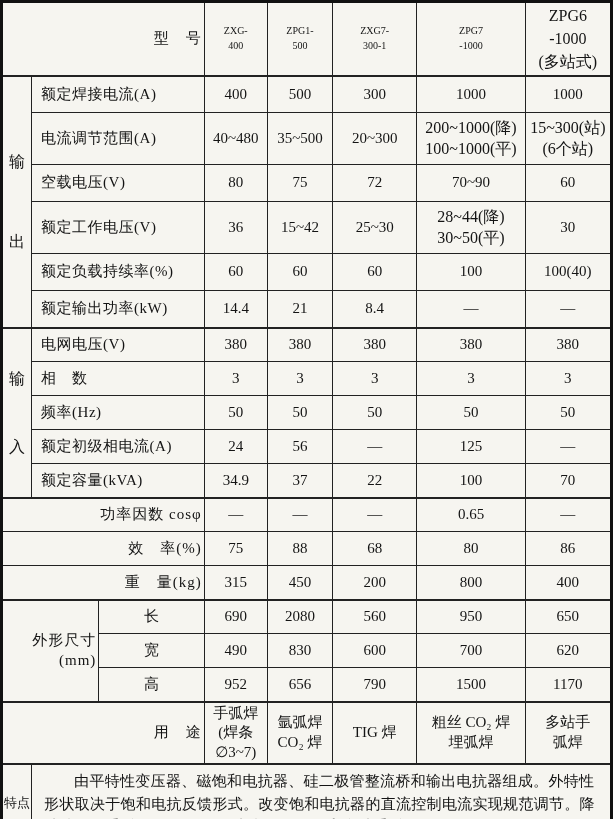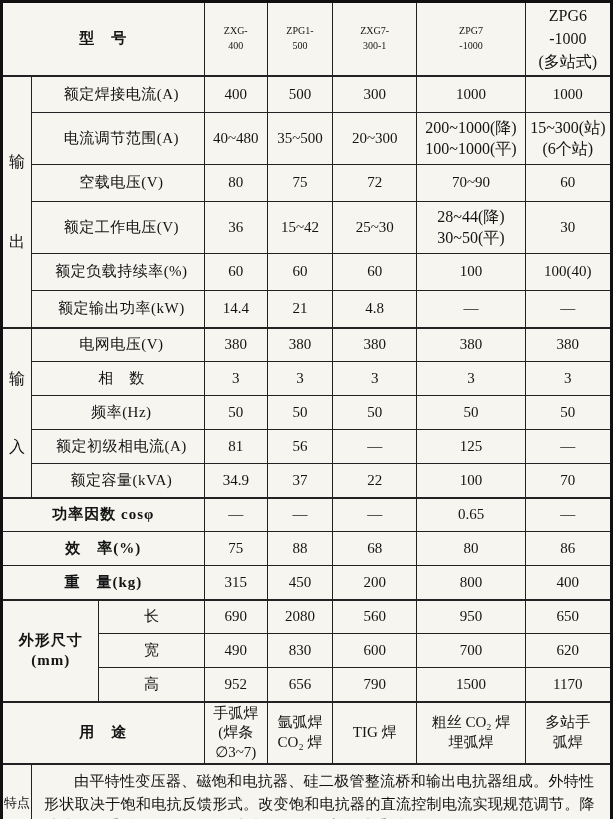--- a/index.html
+++ b/index.html
@@ -21,22 +21,22 @@
     border:1px solid #222;
     text-align:center;
     vertical-align:middle;
     white-space:pre-line;
     font-size:15px;
     line-height:1.3;
     padding:1px 2px;
     overflow:hidden;
   }
   tr.thick td{border-top-width:2px;}
-  td.lbl{text-align:center;padding-left:9px;letter-spacing:0.5px;}
-  td.ctr{text-align:center;letter-spacing:1px;font-weight:bold;}
+  td.lbl{text-align:left;padding-left:9px;letter-spacing:0.5px;}
+  td.ctr{text-align:right;letter-spacing:1px;}
   td.vlabel{line-height:4.2;font-size:16px;padding:0;}
   td.vlabel.tall{line-height:5.0;}
   td.model{font-size:10px;line-height:1.45;}
   td.small{font-size:16px;}
   td.feat-label{font-size:13px;padding:0;}
   td.feat-text{
     text-align:left;
     white-space:normal;
     text-indent:2em;
     padding:5px 10px 5px 12px;
@@ -125,21 +125,21 @@
     <td>60</td>
     <td>60</td>
     <td>60</td>
     <td>100</td>
     <td>100(40)</td>
   </tr>
   <tr class="h-m">
     <td colspan="2" class="lbl">额定输出功率(kW)</td>
     <td>14.4</td>
     <td>21</td>
-    <td>4.8</td>
+    <td>8.4</td>
     <td>—</td>
     <td>—</td>
   </tr>
 
   <tr class="h-n thick">
     <td rowspan="5" class="vlabel">输
 入</td>
     <td colspan="2" class="lbl">电网电压(V)</td>
     <td>380</td>
     <td>380</td>
@@ -158,21 +158,21 @@
   <tr class="h-n">
     <td colspan="2" class="lbl">频率(Hz)</td>
     <td>50</td>
     <td>50</td>
     <td>50</td>
     <td>50</td>
     <td>50</td>
   </tr>
   <tr class="h-n">
     <td colspan="2" class="lbl">额定初级相电流(A)</td>
-    <td>81</td>
+    <td>24</td>
     <td>56</td>
     <td>—</td>
     <td>125</td>
     <td>—</td>
   </tr>
   <tr class="h-n">
     <td colspan="2" class="lbl">额定容量(kVA)</td>
     <td>34.9</td>
     <td>37</td>
     <td>22</td>

